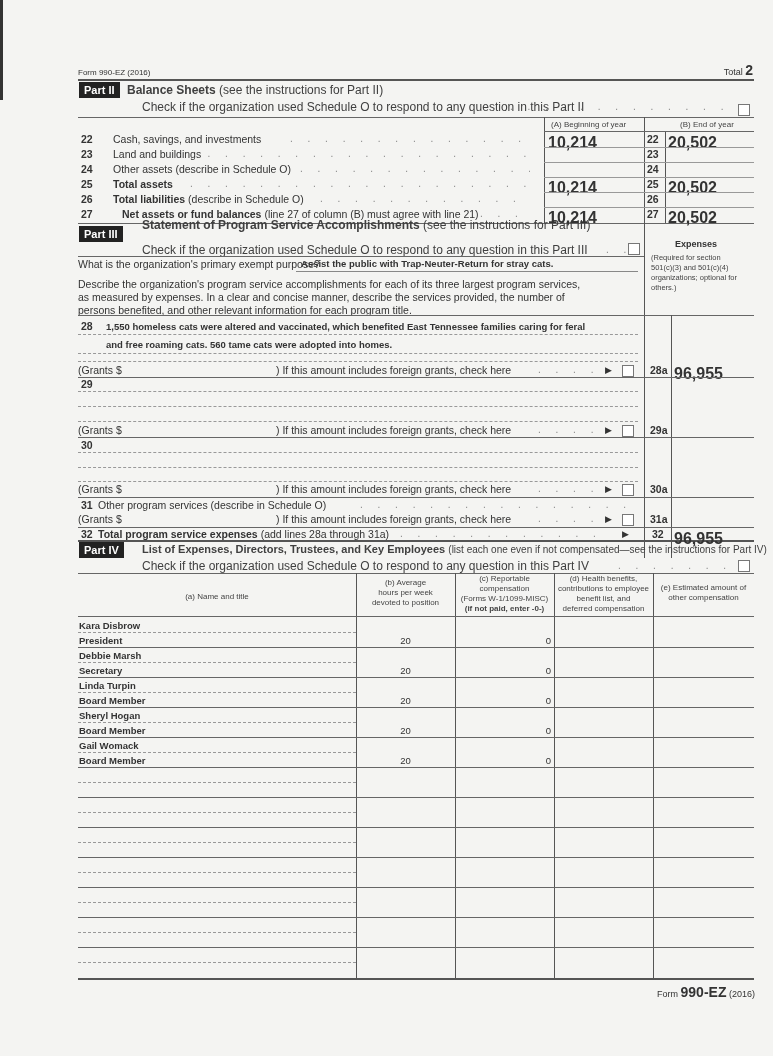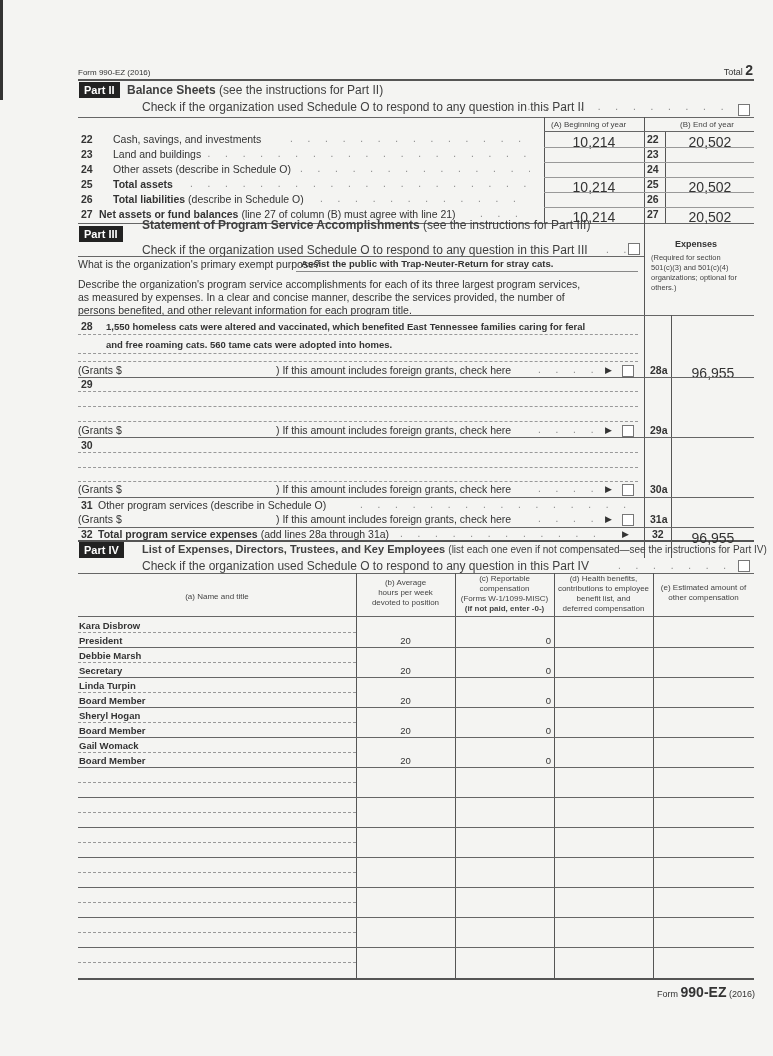--- a/index.html
+++ b/index.html
@@ -13,21 +13,21 @@
   .hline { position:absolute; background:#666; height:1px; }
   .hthick { position:absolute; background:#555; height:2px; }
   .vline { position:absolute; background:#555; width:1px; }
   .dots { border-bottom:1px dashed #999; position:absolute; height:0; }
   .part-tag { position:absolute; background:#222; color:#fff; font-weight:bold; font-size:11px;
               padding:1px 5px; height:14px; line-height:14px; }
   .part-title { position:absolute; font-size:12px; color:#404040; }
   .part-title b { font-weight:bold; }
   .txt { position:absolute; font-size:10.5px; white-space:nowrap; color:#333; }
   .small { font-size:8px; color:#444; }
-  .num { position:absolute; font-size:14px; font-weight:normal; text-align:center; color:#333; }
+  .num { position:absolute; font-size:16px; font-weight:bold; text-align:left; color:#333; }
   .lnum { position:absolute; font-size:10.5px; font-weight:bold; color:#333; }
   .cbox { position:absolute; width:10px; height:10px; border:1px solid #777; background:#fff; }
   .arrow { position:absolute; font-size:9px; color:#333; }
   .cell-c { position:absolute; font-size:8px; text-align:center; color:#444; line-height:10px; }
   .hw { position:absolute; font-size:9.5px; font-weight:bold; color:#333; font-family:"Liberation Sans", sans-serif; }
   .leader { position:absolute; font-size:10px; color:#888; letter-spacing:6px; white-space:nowrap; overflow:hidden; }
 </style>
 </head>
 <body>
 
@@ -165,21 +165,21 @@
 <div class="num" style="left:668px; width:84px; top:179px;">20,502</div>
 <div class="hline" style="left:544px; top:192px; width:210px; background:#999;"></div>
 <div class="lnum" style="left:81px; top:193px;">26</div>
 <div class="txt" style="left:113px; top:193px;"><span style="font-weight:bold;">Total liabilities</span> <span>(describe in Schedule O)</span></div>
 <div class="leader" style="left:320px; top:193px; width:210px;">. . . . . . . . . . . . . . . . . . . . . . . . . . . . . . . . . . . . . . . . . . . . . .</div>
 <div class="num" style="left:548px; width:92px; top:194px;"></div>
 <div class="lnum" style="left:647px; top:193px;">26</div>
 <div class="num" style="left:668px; width:84px; top:194px;"></div>
 <div class="hline" style="left:544px; top:207px; width:210px; background:#999;"></div>
 <div class="lnum" style="left:81px; top:208px;">27</div>
-<div class="txt" style="left:99px; top:208px;"><span style="font-weight:bold;">Net assets or fund balances</span> <span>(line 27 of column (B) must agree with line 21)</span></div>
+<div class="txt" style="left:122px; top:208px;"><span style="font-weight:bold;">Net assets or fund balances</span> <span>(line 27 of column (B) must agree with line 21)</span></div>
 <div class="leader" style="left:480px; top:208px; width:50px;">. . . . . . . . . . . . . . . . . . . . . . . . . . . . . . . . . . . . . . . . . . . . . .</div>
 <div class="num" style="left:548px; width:92px; top:209px;">10,214</div>
 <div class="lnum" style="left:647px; top:208px;">27</div>
 <div class="num" style="left:668px; width:84px; top:209px;">20,502</div>
 <div class="lnum" style="left:81px; top:320px;">28</div>
 <div class="hw" style="left:106px; top:321px;">1,550 homeless cats were altered and vaccinated, which benefited East Tennessee families caring for feral</div>
 <div class="dots" style="left:78px; top:334px; width:560px;"></div>
 <div class="hw" style="left:106px; top:339px;">and free roaming cats.  560 tame cats were adopted into homes.</div>
 <div class="dots" style="left:78px; top:353px; width:560px;"></div>
 <div class="dots" style="left:78px; top:361px; width:560px;"></div>

